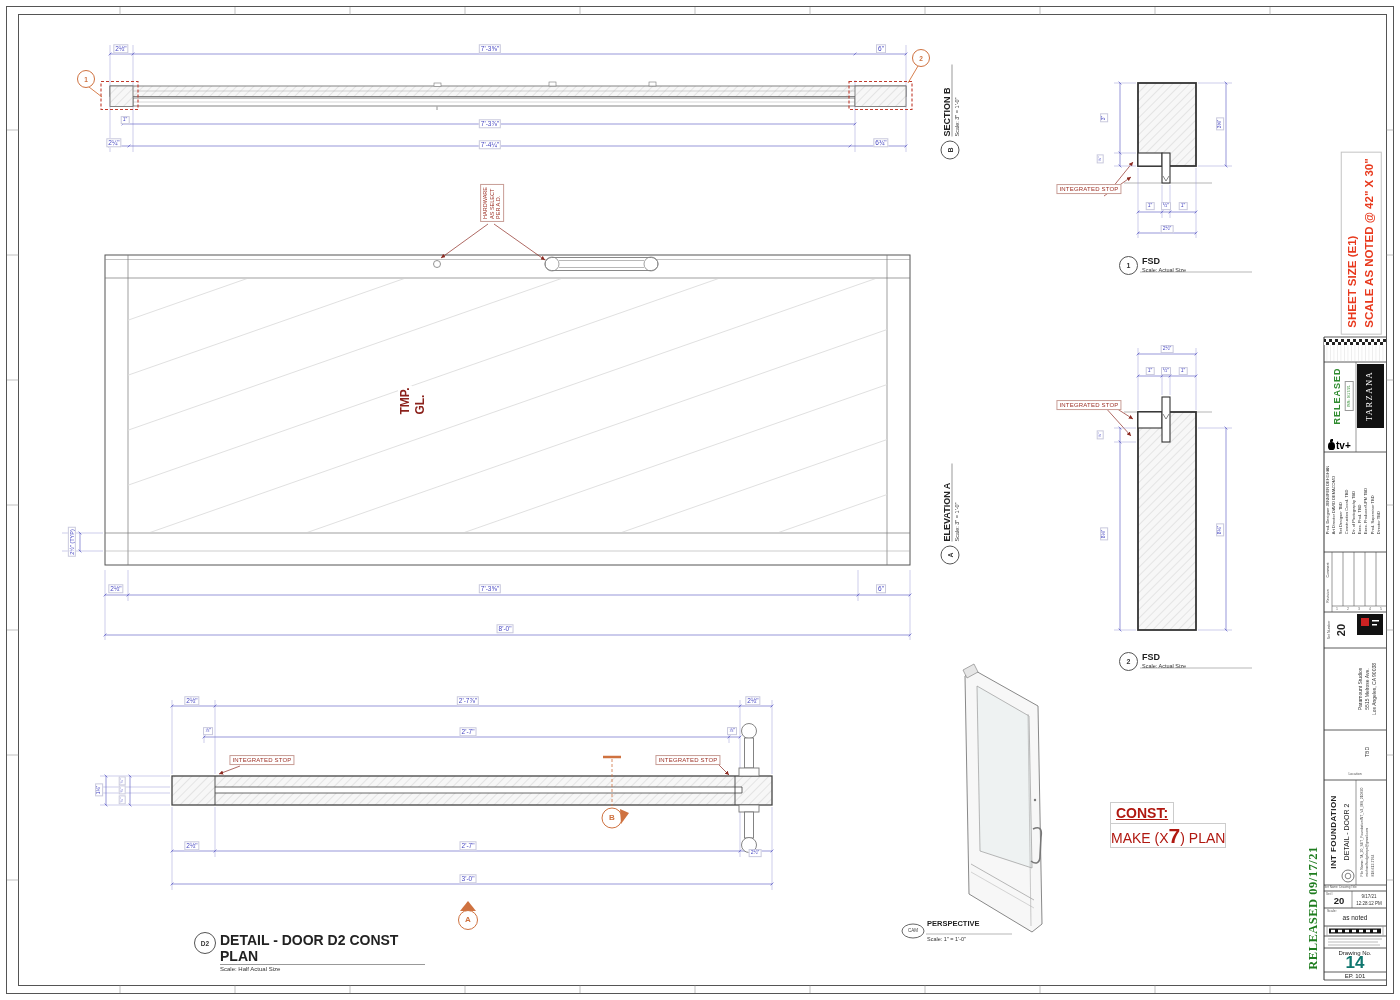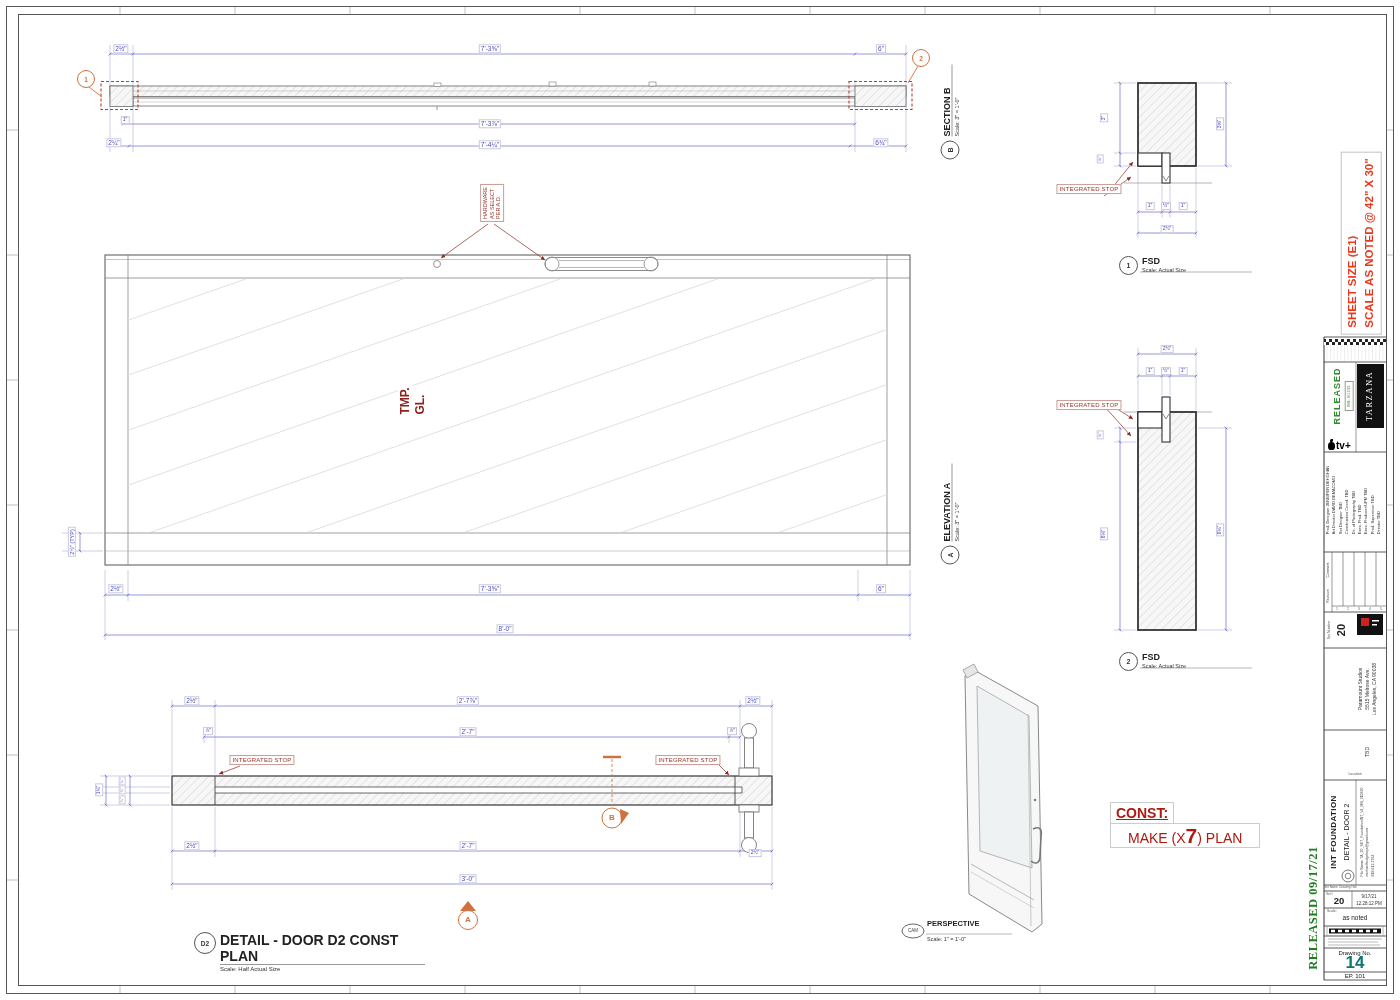--- a/index.html
+++ b/index.html
@@ -26,21 +26,21 @@
   .tmpgl span{background:#fff;padding:0 2px;}
   .hwlab{position:absolute;transform:translate(-50%,-50%) rotate(-90deg);color:#9c2f24;font-size:5.5px;
          background:#fff;border:0.5px solid #c89d96;padding:1px 2px;line-height:1.2;text-align:left;}
   .tb{position:absolute;white-space:nowrap;}
   .apple{display:inline-block;width:7px;height:8px;background:#000;border-radius:48% 48% 42% 42%;
          position:relative;margin-right:1px;top:1px;}
   .apple:before{content:"";position:absolute;width:3px;height:3px;background:#000;border-radius:50% 0;
          top:-3px;left:2px;}
   .notebox1{position:absolute;border:0.7px solid #ccc;background:#fff;padding:1px 5px;}
   .notebox1 span{font-size:14px;font-weight:bold;color:#b01810;text-decoration:underline;}
-  .notebox2{position:absolute;border:0.7px solid #ccc;background:#fff;padding:1px 17px;
+  .notebox2{position:absolute;border:0.7px solid #ccc;background:#fff;padding:1px 0;
             display:flex;align-items:baseline;color:#b01810;}
   .notebox2 .npre,.notebox2 .npost{font-size:14px;}
   .notebox2 .nbig{font-size:21px;font-weight:bold;line-height:1;}
   .stamp-red{position:absolute;transform:translate(-50%,-50%) rotate(-90deg);border:0.7px solid #c4c4c4;
              background:#fff;color:#e8391d;font-size:11.5px;font-weight:bold;line-height:1.5;
              padding:2px 6px;white-space:nowrap;}
   .stamp-green{position:absolute;transform:translate(-50%,-50%) rotate(-90deg);
                font-family:"Liberation Serif",serif;font-weight:bold;color:#1f7d1f;
                font-size:12.5px;letter-spacing:.5px;white-space:nowrap;}
 </style>

